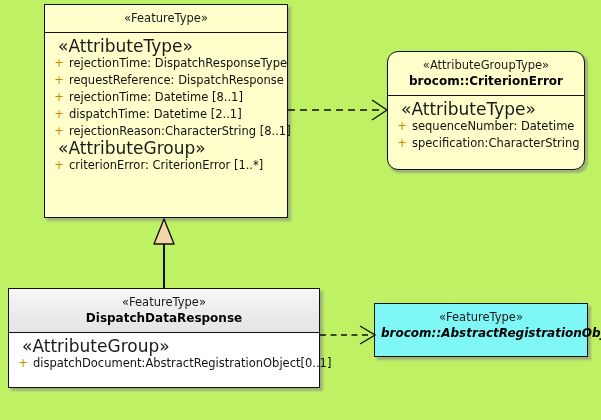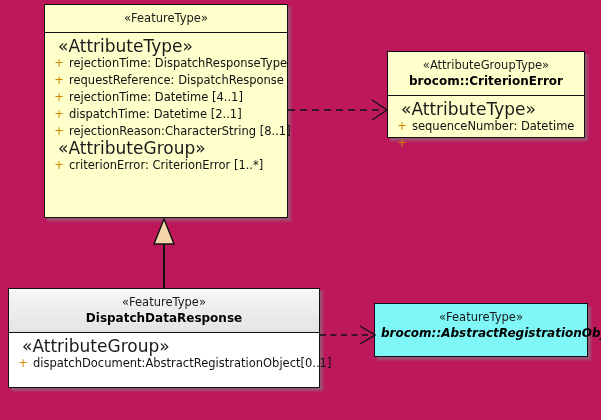--- a/index.html
+++ b/index.html
@@ -5,21 +5,21 @@
 <style>
   html, body {
     margin: 0;
     padding: 0;
     background: #ffffff;
   }
   #canvas {
     position: relative;
     width: 601px;
     height: 420px;
-    background: #be185d;
+    background: #bef264;
     overflow: hidden;
     font-family: "DejaVu Sans", "Liberation Sans", sans-serif;
   }
 
   
   .uml-class {
     position: absolute;
     box-sizing: border-box;
     border: 1.5px solid #111111;
     box-shadow: 2.5px 2.5px 2px rgba(130,130,130,0.55);
@@ -75,22 +75,23 @@
     font-size: 11.5px;
     color: #111111;
   }
 
   
   #cls-dispatch-response {
     left: 44px; top: 4px; width: 244px; height: 214px;
     background: #ffffcc;
   }
   #cls-criterion-error {
-    left: 387px; top: 51px; width: 198px; height: 87px;
+    left: 387px; top: 51px; width: 198px; height: 119px;
     background: #ffffcc;
+    border-radius: 11px;
   }
   #cls-dispatch-data-response {
     left: 8px; top: 288px; width: 312px; height: 100px;
     background: #ffffff;
   }
   #cls-dispatch-data-response .hdr {
     background: linear-gradient(to bottom, #f7f7f7 0%, #ebebeb 60%, #e4e4e4 100%);
   }
   #cls-abstract-registration-object {
     left: 374px; top: 303px; width: 214px; height: 54px;
@@ -130,21 +131,21 @@
       <div class="attr-row">
         <span class="attr-vis">+</span>
         <span class="attr-txt">rejectionTime: DispatchResponseType</span>
       </div>
       <div class="attr-row">
         <span class="attr-vis">+</span>
         <span class="attr-txt">requestReference: DispatchResponse</span>
       </div>
       <div class="attr-row">
         <span class="attr-vis">+</span>
-        <span class="attr-txt">rejectionTime: Datetime [4..1]</span>
+        <span class="attr-txt">rejectionTime: Datetime [8..1]</span>
       </div>
       <div class="attr-row">
         <span class="attr-vis">+</span>
         <span class="attr-txt">dispatchTime: Datetime [2..1]</span>
       </div>
       <div class="attr-row">
         <span class="attr-vis">+</span>
         <span class="attr-txt">rejectionReason:CharacterString [8..1]</span>
       </div>
 
@@ -163,20 +164,21 @@
       <div class="cname">brocom::CriterionError</div>
     </div>
     <div class="compartment">
       <div class="grp-label">«AttributeType»</div>
       <div class="attr-row">
         <span class="attr-vis">+</span>
         <span class="attr-txt">sequenceNumber: Datetime</span>
       </div>
       <div class="attr-row">
         <span class="attr-vis">+</span>
+        <span class="attr-txt">specification:CharacterString</span>
       </div>
     </div>
   </div>
 
   <div class="uml-class" id="cls-dispatch-data-response">
     <div class="hdr">
       <div class="stereo">«FeatureType»</div>
       <div class="cname">DispatchDataResponse</div>
     </div>
     <div class="compartment">

